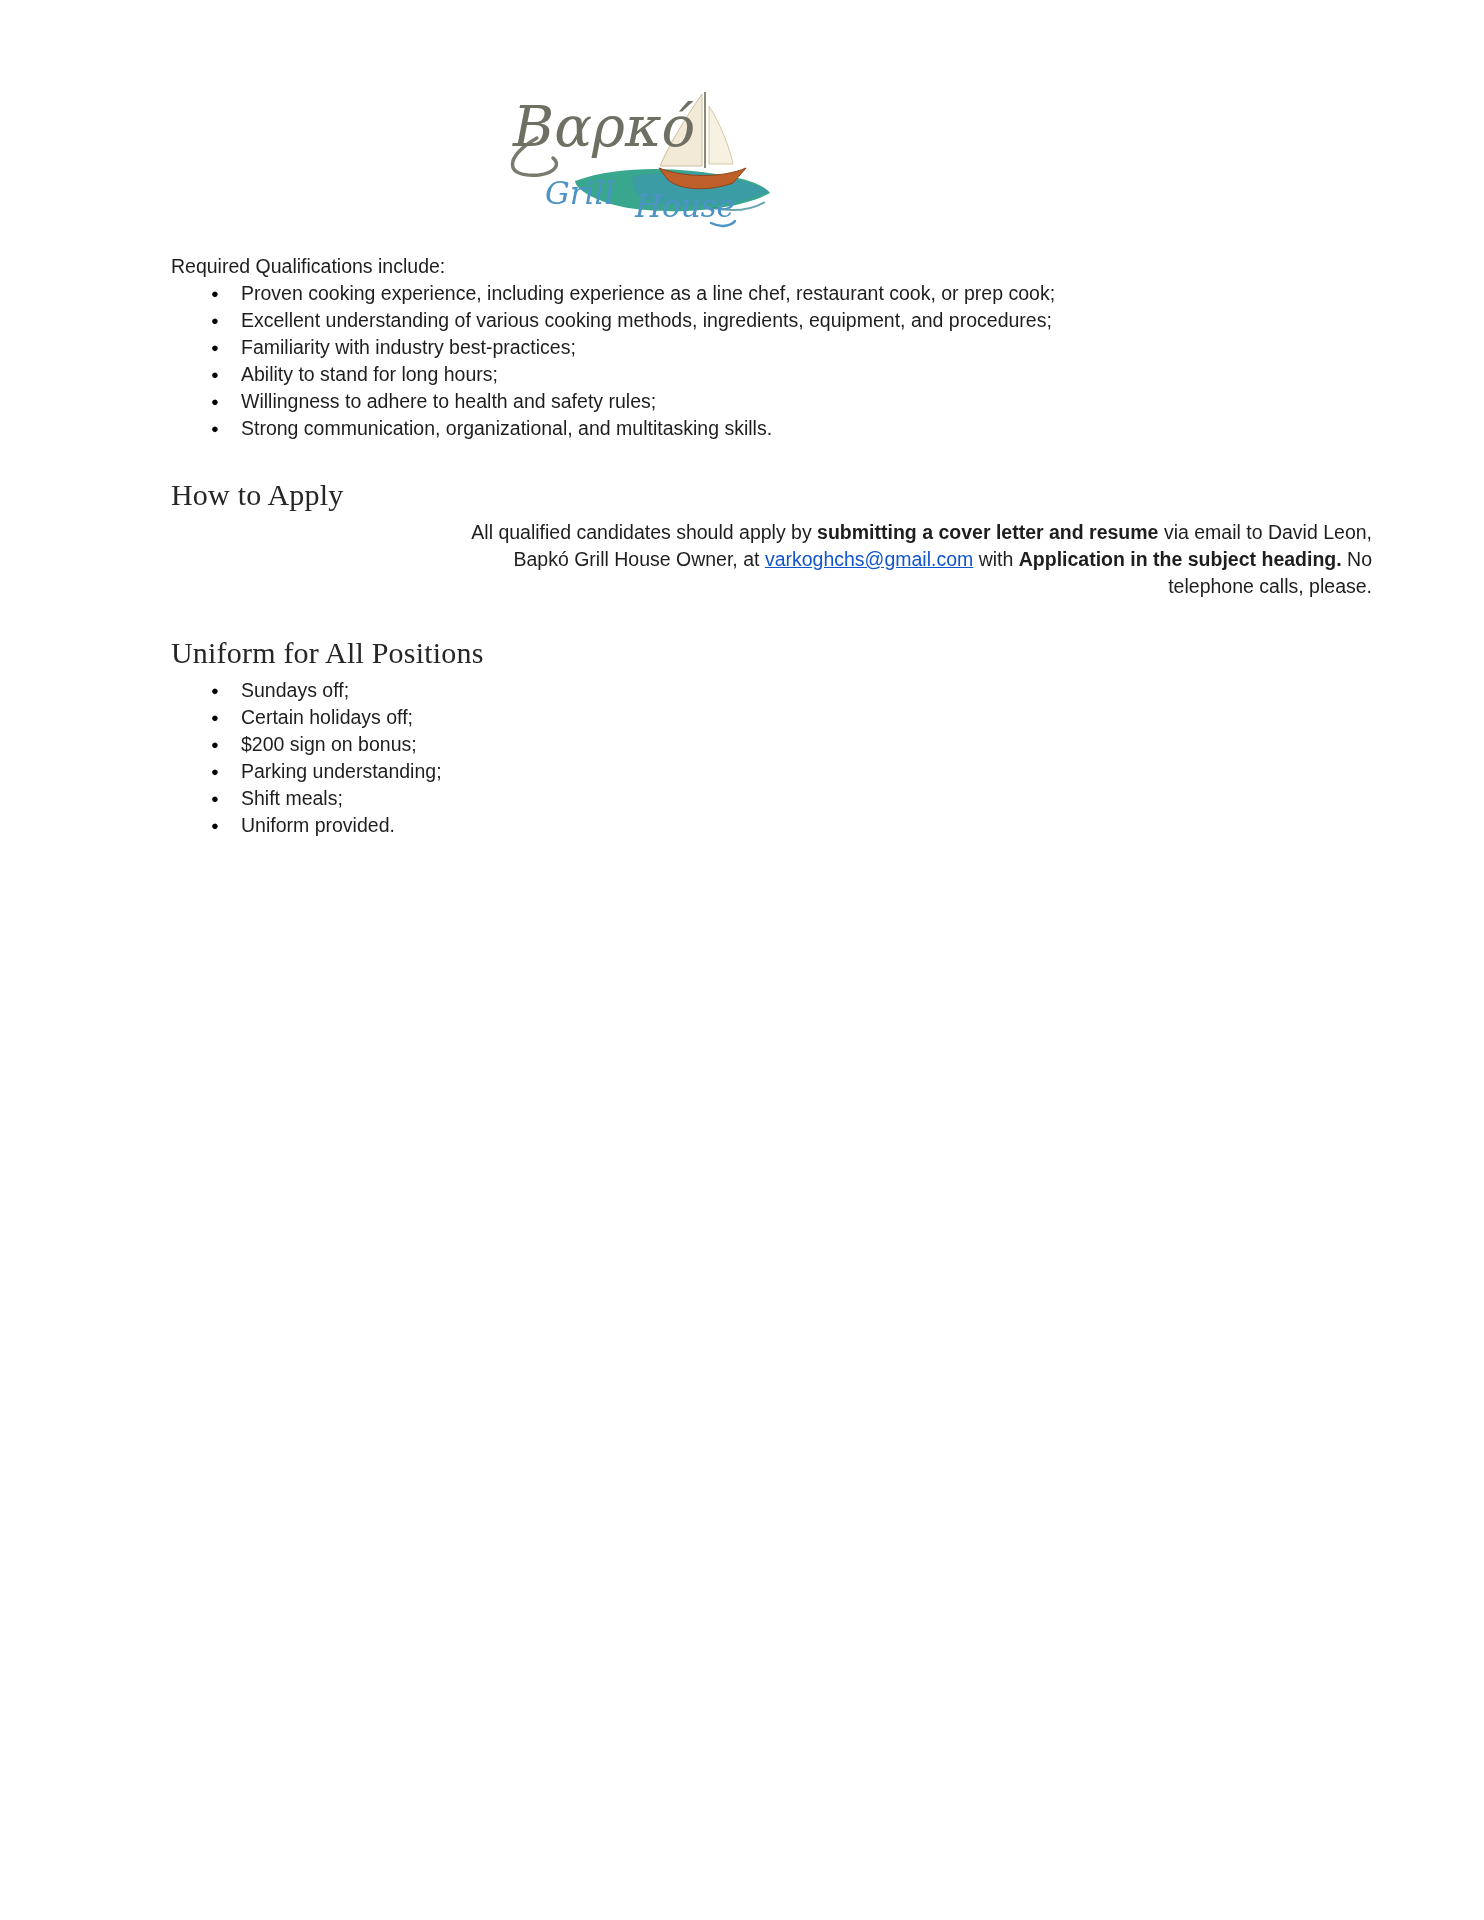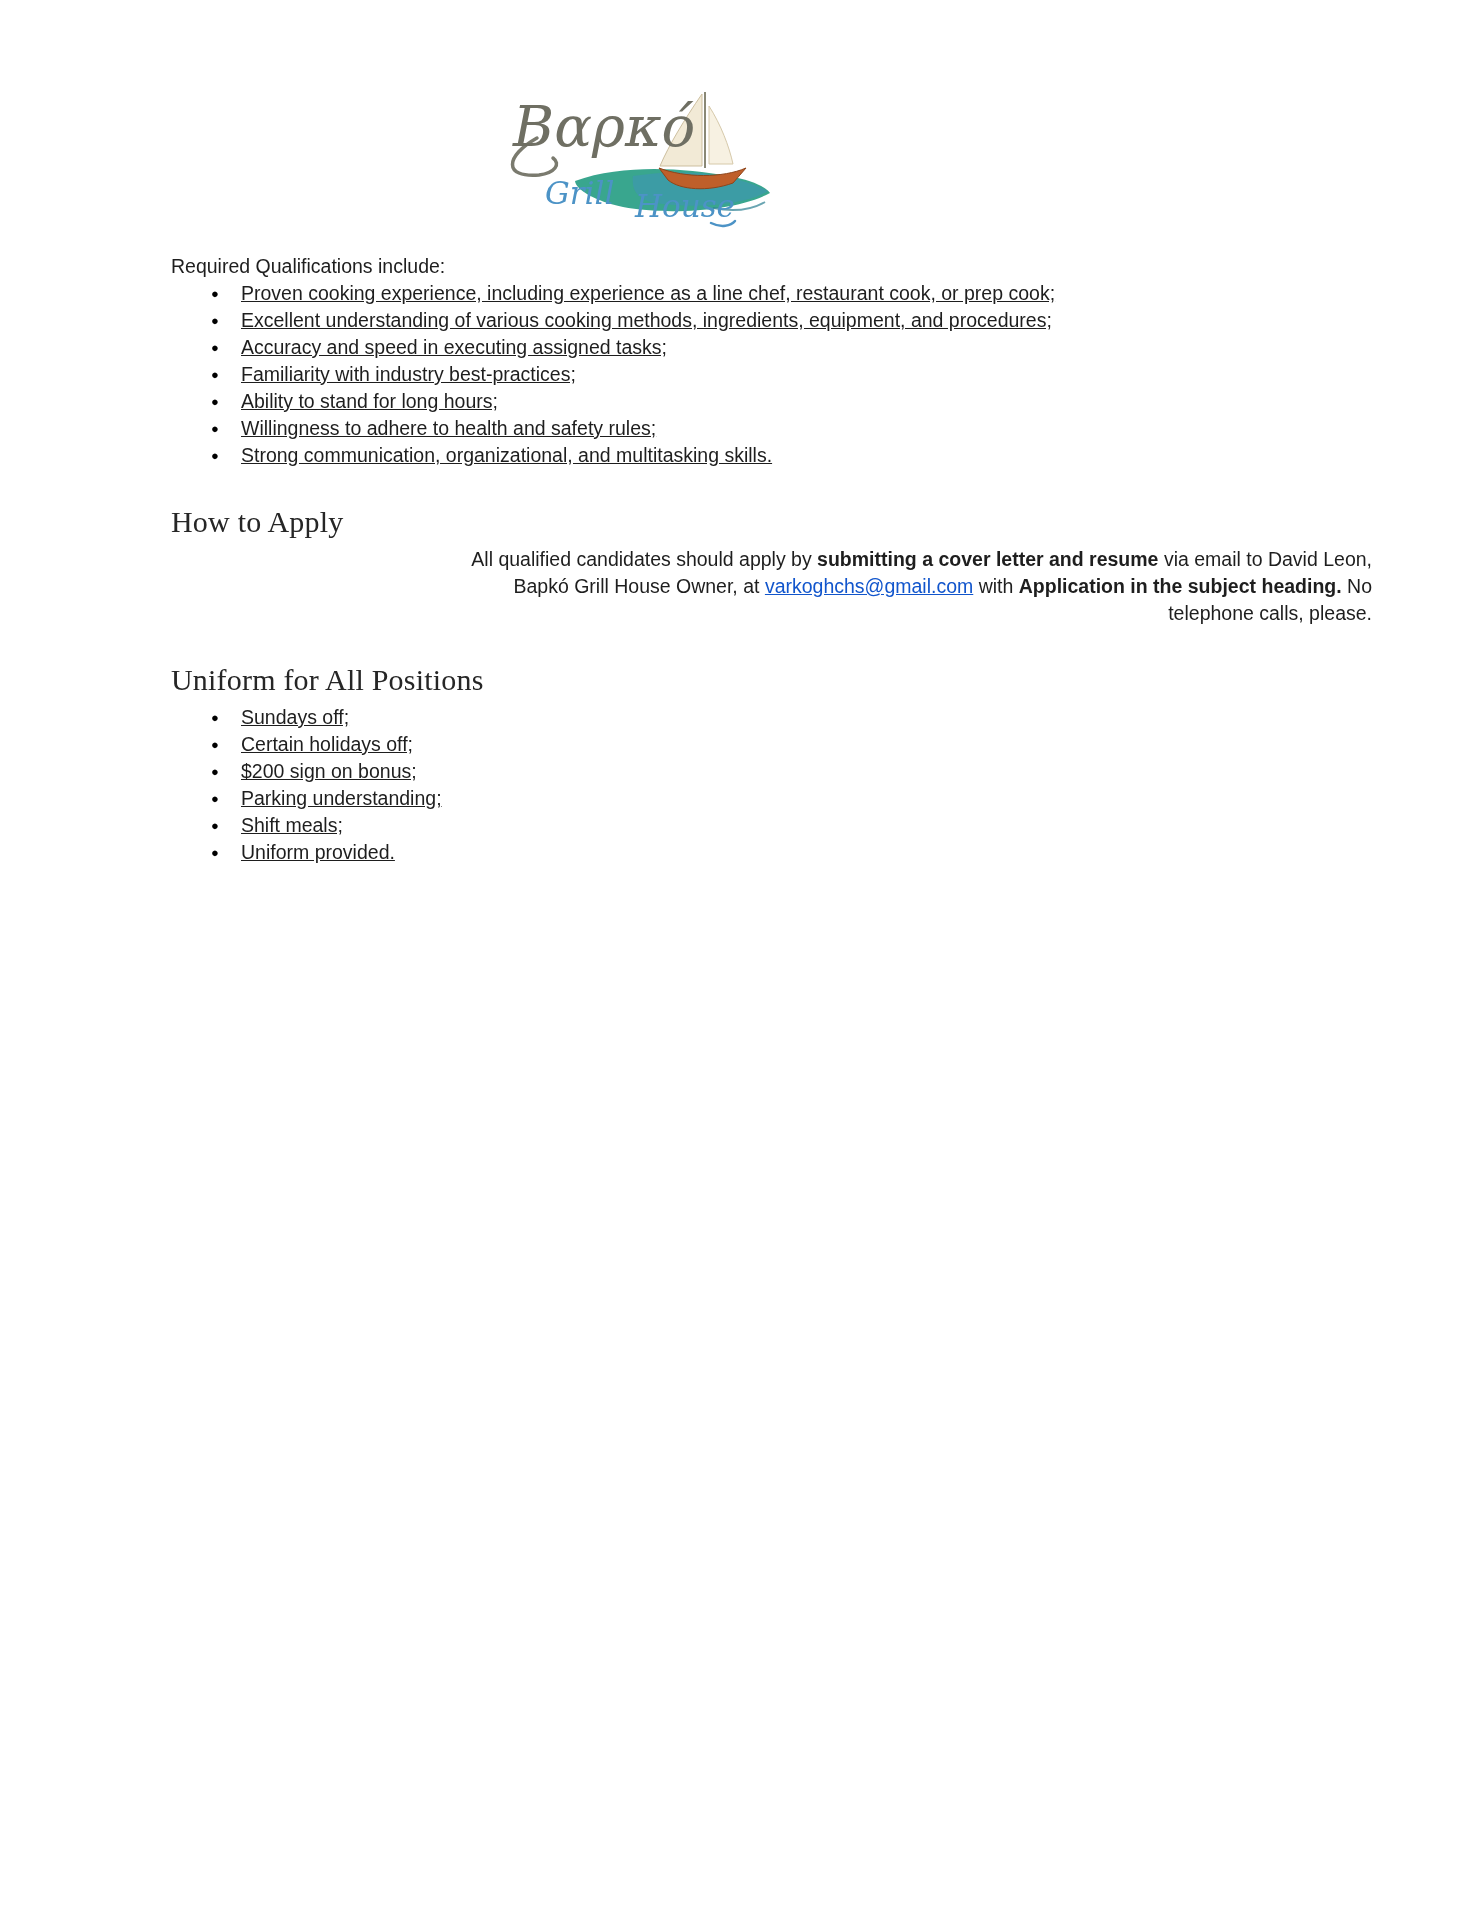--- a/index.html
+++ b/index.html
@@ -26,21 +26,20 @@
   .content {
     margin: 18px 140px 0 143px;
     font-size: 19.5px;
     line-height: 27px;
   }
   .plain-heading { line-height: 27px; }
 
   ul.doc-list {
     margin: 0; padding: 0 0 0 40px;
     list-style: none;
-    text-decoration: underline;
   }
   ul.doc-list li {
     position: relative;
     padding-left: 30px;
     line-height: 27px;
   }
   ul.doc-list li::before {
     content: "\25CF";
     position: absolute;
     left: 0; top: 0;
@@ -97,21 +96,20 @@
       <path d="M 228,143 C 238,148 248,146 252,141" fill="none" stroke="#4c93c6" stroke-width="2.5" stroke-linecap="round"></path>
     </svg>
   </div>
 
   <div class="content">
 
     <div class="plain-heading">Required Qualifications include:</div>
     <ul class="doc-list">
       <li>Proven cooking experience, including experience as a line chef, restaurant cook, or prep cook;</li>
       <li>Excellent understanding of various cooking methods, ingredients, equipment, and procedures;</li>
-      <li>Accuracy and speed in executing assigned tasks;</li>
       <li>Familiarity with industry best-practices;</li>
       <li>Ability to stand for long hours;</li>
       <li>Willingness to adhere to health and safety rules;</li>
       <li>Strong communication, organizational, and multitasking skills.</li>
     </ul>
 
     <h2 class="section-heading">How to Apply</h2>
     <div class="para">
       <span class="line"><span>All qualified candidates should apply by </span><span class="bold">submitting a cover letter and resume</span><span> via email to David Leon,</span></span>
       <span class="line"><span>Bapkó Grill House Owner, at </span><a class="email-link">varkoghchs@gmail.com</a><span> with </span><span class="bold">Application in the subject heading.</span><span> No</span></span>

